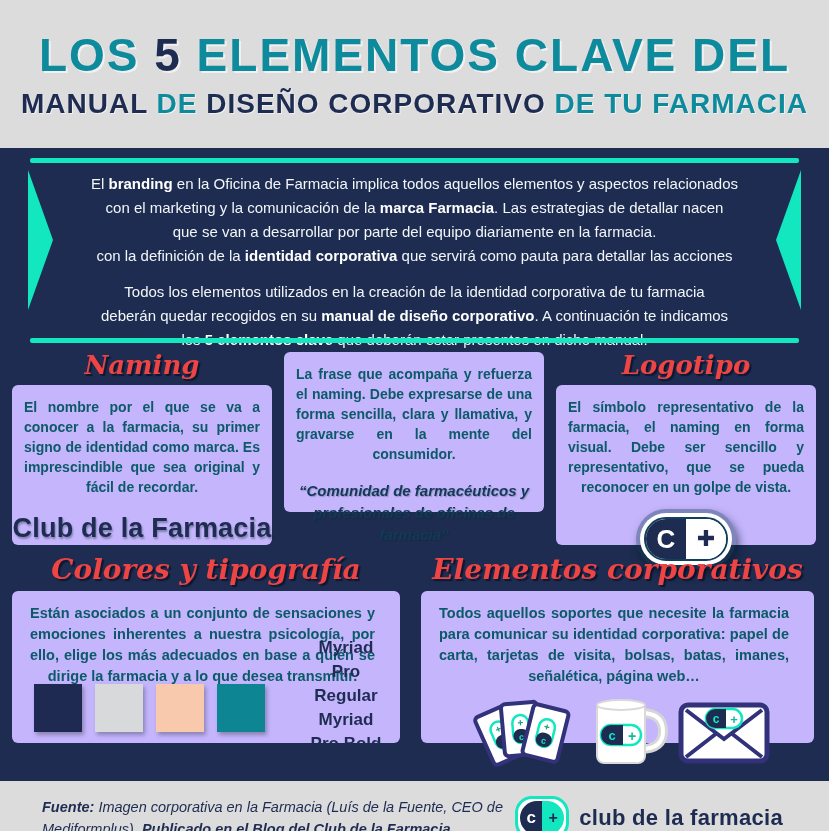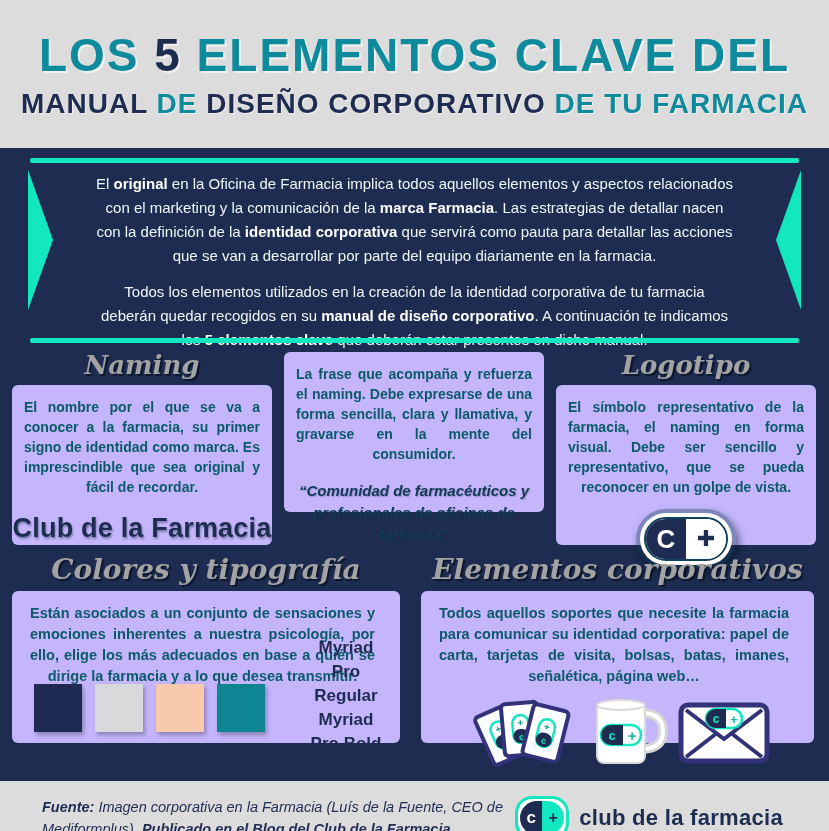--- a/index.html
+++ b/index.html
@@ -32,21 +32,21 @@
 
   
   .row{position:absolute;display:flex;}
   .row1{top:204px;left:12px;right:13px;gap:12px;}
   .row2{top:408px;left:12px;right:15px;gap:21px;}
   .col{display:flex;flex-direction:column;}
   .row1 .col{flex:1;}
   .col-colores{width:388px;flex:none;align-items:center;}
   .col-elementos{flex:1;}
 
-  .sec-title{margin:0 0 7px 0;text-align:center;color:#a3a3a3;
+  .sec-title{margin:0 0 7px 0;text-align:center;color:#ef4444;
              font-family:"DejaVu Serif","Liberation Serif",serif;
              font-style:italic;font-weight:bold;
              text-shadow:2px 2px 1px rgba(4,12,30,.65);}
   .row1 .sec-title{font-size:26px;line-height:26px;}
   .row2 .sec-title{font-size:28px;line-height:28px;}
 
   .mintbox{background:#c4b5fd;border-radius:6px;position:relative;}
   .row1 .mintbox{height:160px;}
   .row2 .mintbox{height:152px;}
   .boxbody{margin:0;padding:12px 12px 0 12px;color:#0c5a68;font-weight:600;
@@ -108,24 +108,24 @@
     <div class="title-l1"><span class="t-teal">LOS </span><span class="t-navy">5</span><span class="t-teal"> ELEMENTOS CLAVE DEL</span></div>
     <div class="title-l2"><span class="t-navy">MANUAL </span><span class="t-teal">DE </span><span class="t-navy">DISEÑO CORPORATIVO </span><span class="t-teal">DE TU FARMACIA</span></div>
   </div>
 
   <div class="main">
     <div class="rule rule-top"></div>
     <div class="side-arrow left"></div>
     <div class="side-arrow right"></div>
 
     <div class="intro">
-      <div class="iline"><span>El </span><b>original</b><span> en la Oficina de Farmacia implica todos aquellos elementos y aspectos relacionados</span></div>
+      <div class="iline"><span>El </span><b>branding</b><span> en la Oficina de Farmacia implica todos aquellos elementos y aspectos relacionados</span></div>
       <div class="iline"><span>con el marketing y la comunicación de la </span><b>marca Farmacia</b><span>. Las estrategias de detallar nacen</span></div>
+      <div class="iline"><span>que se van a desarrollar por parte del equipo diariamente en la farmacia.</span></div>
       <div class="iline"><span>con la definición de la </span><b>identidad corporativa</b><span> que servirá como pauta para detallar las acciones</span></div>
-      <div class="iline"><span>que se van a desarrollar por parte del equipo diariamente en la farmacia.</span></div>
       <div class="gap"></div>
       <div class="iline"><span>Todos los elementos utilizados en la creación de la identidad corporativa de tu farmacia</span></div>
       <div class="iline"><span>deberán quedar recogidos en su </span><b>manual de diseño corporativo</b><span>. A continuación te indicamos</span></div>
       <div class="iline"><span>los </span><b>5 elementos clave</b><span> que deberán estar presentes en dicho manual.</span></div>
     </div>
 
     <div class="rule rule-bottom"></div>
 
     <div class="row row1">
 

